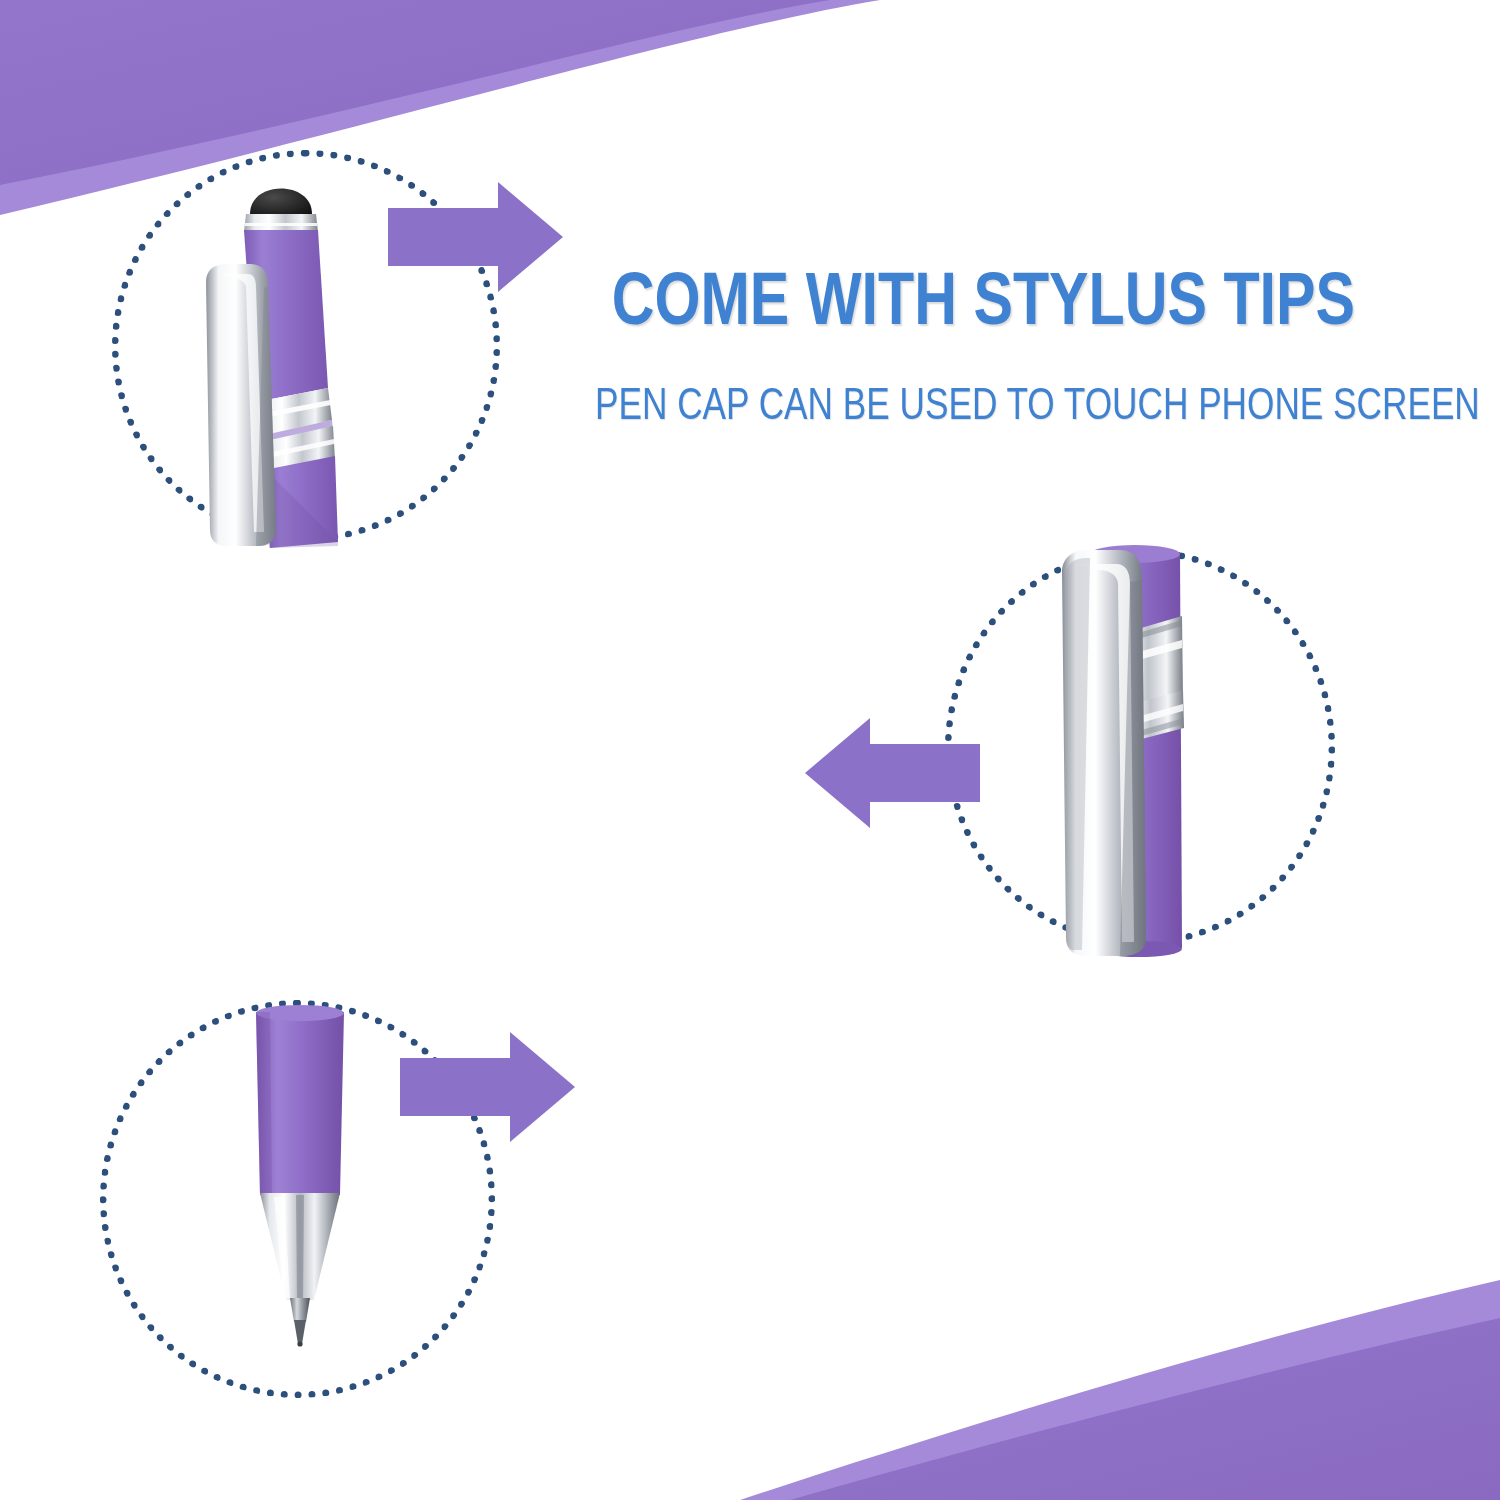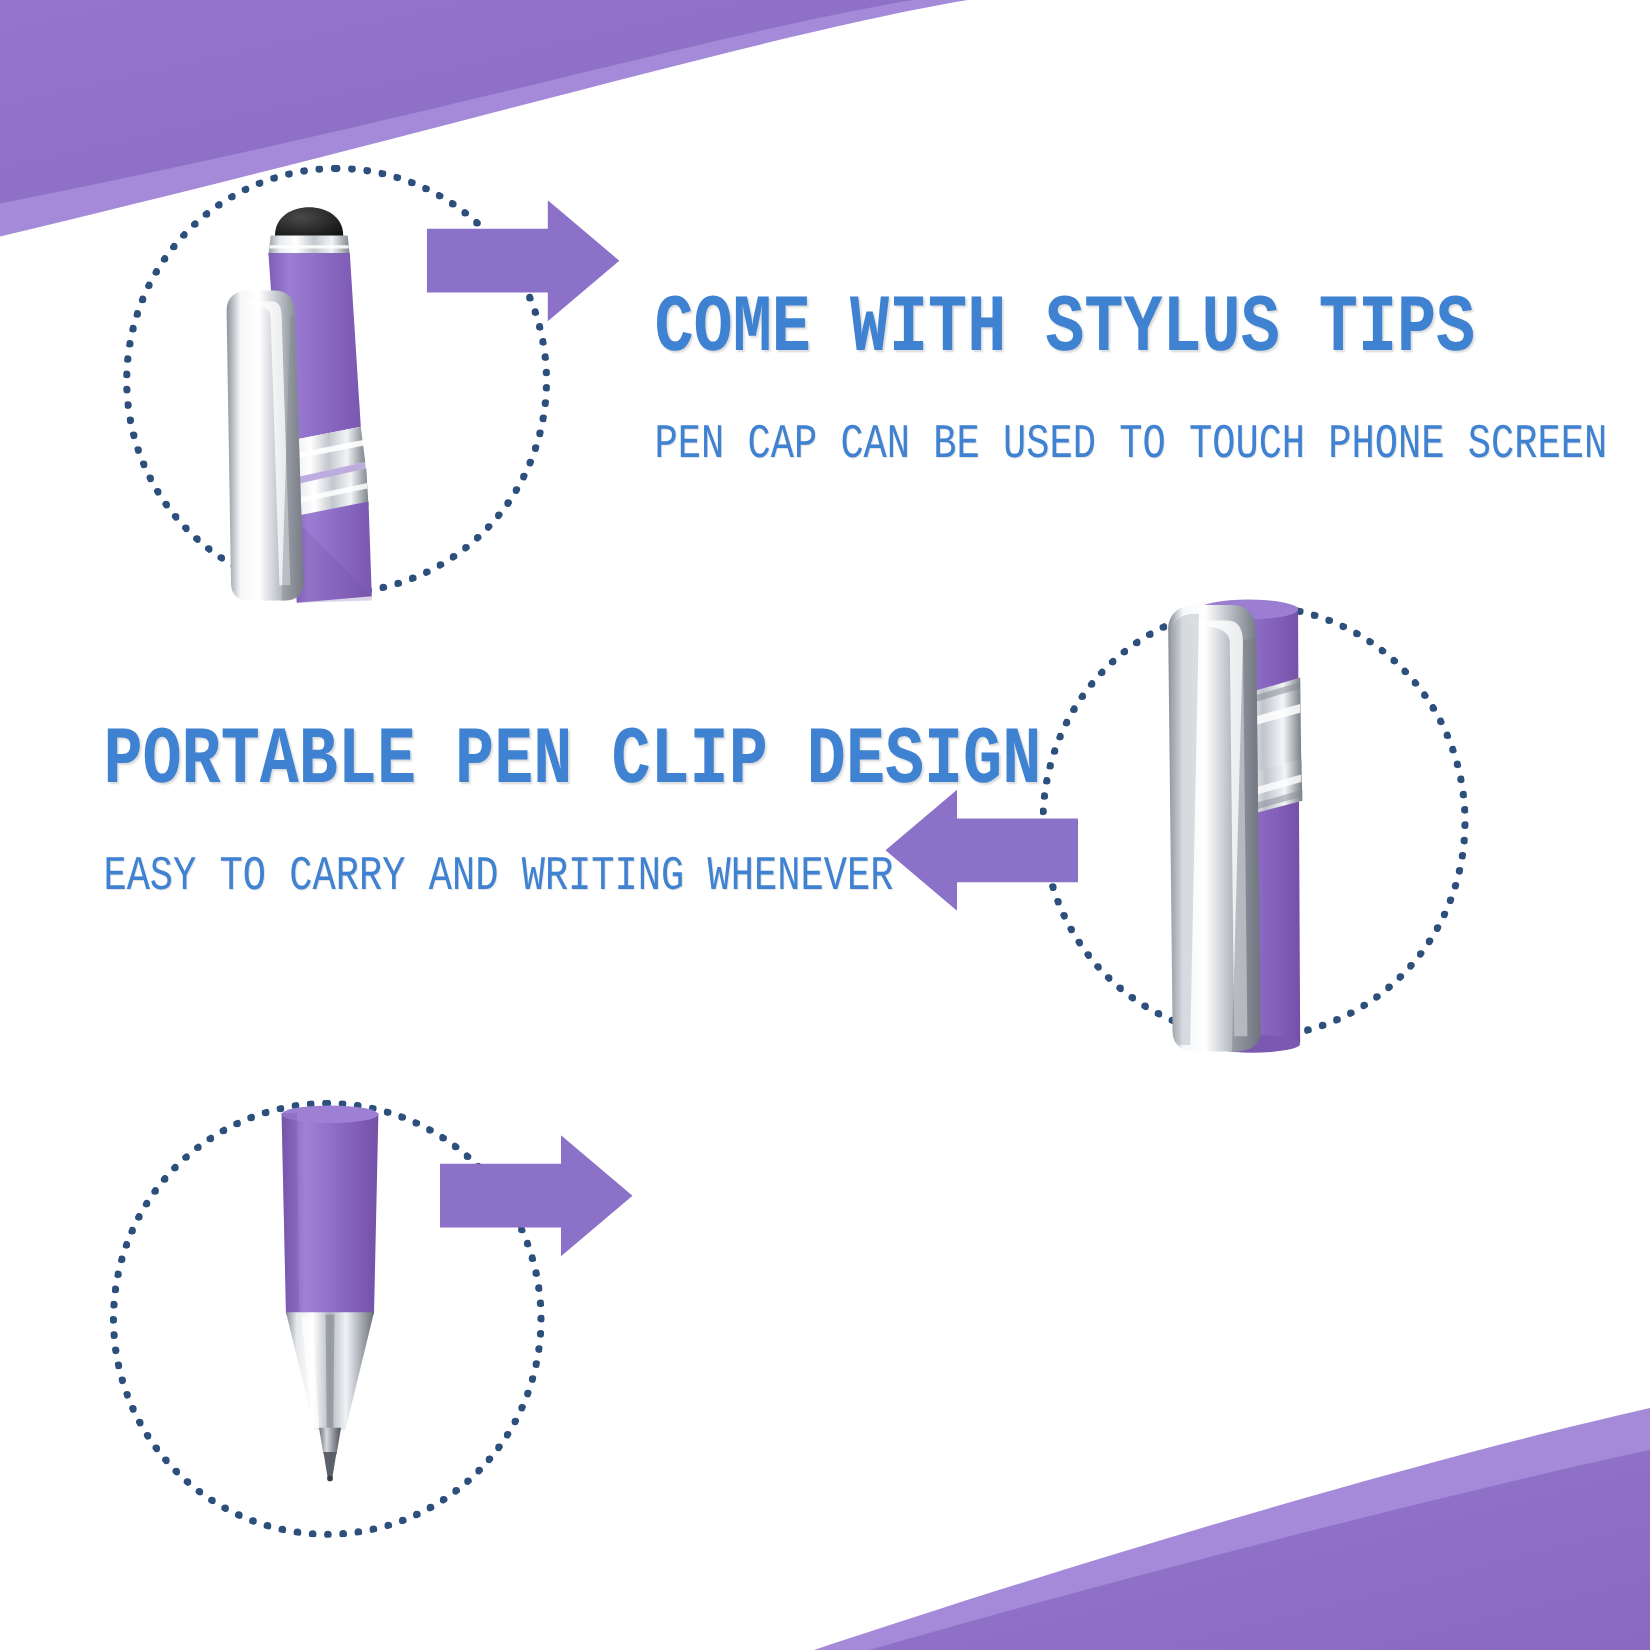--- a/index.html
+++ b/index.html
@@ -29,22 +29,21 @@
   .dot-circle {
     position: absolute;
     border-radius: 50%;
     border: 7px dotted #2c4f7c;
     box-sizing: border-box;
   }
 
   
   .feature-text {
     position: absolute;
-    text-align: left;
-    font-family: Liberation Mono, monospace;
+    text-align: right;
   }
   .headline {
     color: #3f82d2;
     font-weight: bold;
     font-size: 74px;
     line-height: 1.0;
     letter-spacing: 0px;
     transform: scaleX(0.80);
     transform-origin: center center;
     white-space: nowrap;
@@ -205,25 +204,20 @@
              L86 398 C86 410 76 416 62 416 L26 416 C14 416 6 410 6 398 Z" fill="url(#clip2)"></path>
     <path d="M18 24 L56 24 C66 24 70 32 70 44 L74 402 L62 402 L58 44 C58 36 50 30 38 30 Z" fill="#ffffff" opacity="0.8"></path>
     <path d="M82 40 L86 398 C86 410 78 416 64 416 L60 416 L70 42 Z" fill="#757b85" opacity="0.45"></path>
     <path d="M6 36 C6 24 14 18 26 18 L30 18 L22 410 L12 410 C8 406 6 402 6 396 Z" fill="#9aa0a9" opacity="0.35"></path>
   </svg>
 
   <svg class="arrow" style="left:805px; top:718px; width:175px; height:110px;" viewBox="0 0 175 110">
     <path d="M175 26 L65 26 L65 0 L0 55 L65 110 L65 84 L175 84 Z" fill="#8b72c8"></path>
   </svg>
 
-  <div class="feature-text" style="left:10px; top:655px; width:840px;">
-    <p class="headline">PORTABLE PEN CLIP DESIGN</p>
-    <div class="gap-1"></div>
-    <p class="subline">EASY TO CARRY AND WRITING WHENEVER</p>
-  </div>
 
   <div class="dot-circle" style="left:100px; top:1000px; width:395px; height:398px;"></div>
 
   <svg class="pen-art" style="left:240px; top:1000px; width:120px; height:350px;" viewBox="0 0 120 350">
     <defs>
       <linearGradient id="barrel3" x1="0" y1="0" x2="1" y2="0">
         <stop offset="0%" stop-color="#7b58b1"></stop>
         <stop offset="24%" stop-color="#9e81d5"></stop>
         <stop offset="56%" stop-color="#8d6cc6"></stop>
         <stop offset="100%" stop-color="#7450a7"></stop>

